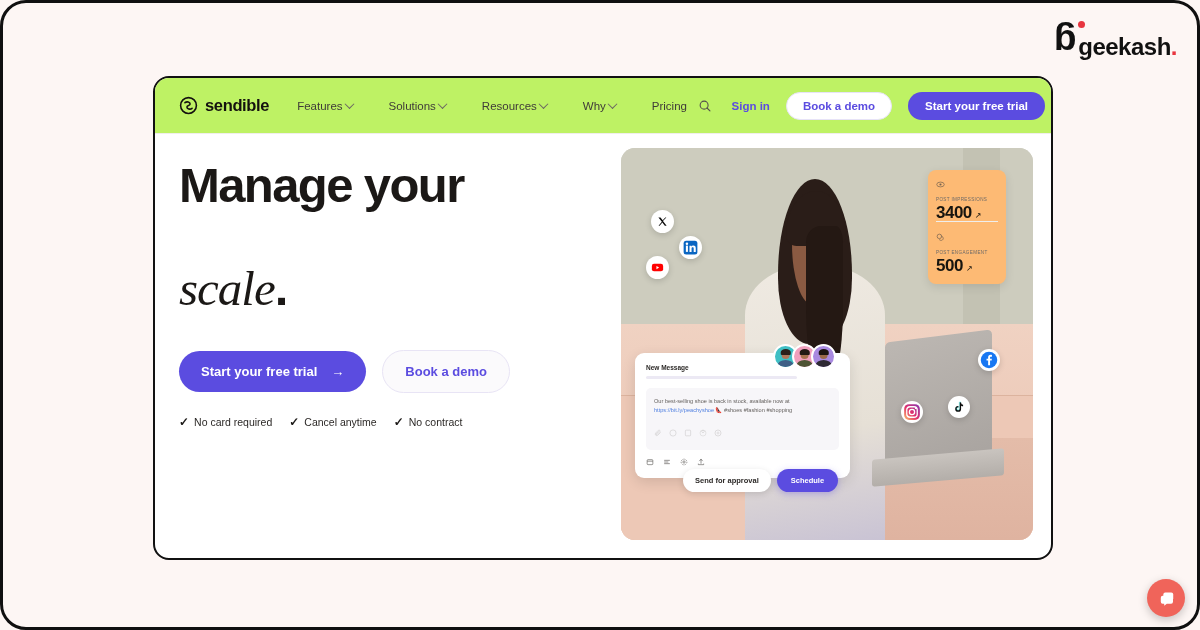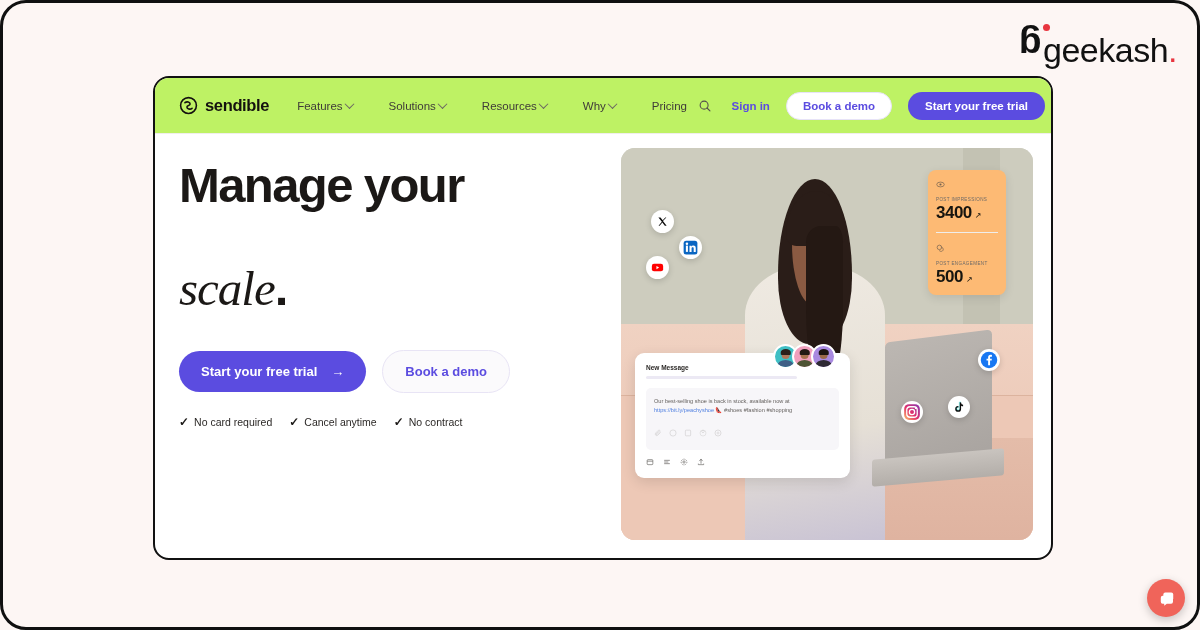--- a/index.html
+++ b/index.html
@@ -48,22 +48,22 @@
     line-height: 1;
   }
   #brand-logo .g-mark .g-dot {
     position: absolute;
     right: -1px; top: 2px;
     width: 7px; height: 7px;
     background: #e8353f;
     border-radius: 50%;
   }
   #brand-logo .word {
-    font-size: 34px;
-    font-weight: 400;
+    font-size: 24px;
+    font-weight: 700;
     color: #111;
     letter-spacing: -0.5px;
     line-height: 1;
     margin-left: -8px;
     margin-top: 14px;
   }
   #brand-logo .word-dot {
     color: #e8353f;
   }
 
@@ -335,21 +335,20 @@
     position: absolute;
     right: 27px;
     top: 22px;
     width: 78px;
     background: #fdba74;
     border-radius: 8px;
     padding: 9px 8px 10px 8px;
     box-shadow: 0 3px 10px rgba(0,0,0,0.10);
   }
   .stat-block + .stat-block {
-    margin-top: 11px;
     padding-top: 10px;
     border-top: 1px solid #efeeec;
   }
   .stat-icon { margin-bottom: 4px; opacity: 0.75; }
   .stat-label {
     font-size: 4.6px;
     letter-spacing: 0.35px;
     color: #6d6a67;
     text-transform: uppercase;
     margin-bottom: 2px;
@@ -764,20 +763,24 @@
             <svg class="mini-ico" viewBox="0 0 24 24">
                 <circle cx="12" cy="12" r="3.4" fill="none" stroke="#38342f" stroke-width="1.9"></circle>
                 <circle cx="12" cy="12" r="8.6" fill="none" stroke="#38342f" stroke-width="1.9" stroke-dasharray="3.4 2.4"></circle>
               </svg>
             <svg class="mini-ico" viewBox="0 0 24 24">
                 <path d="M12 16V4M12 4L7.5 8.5M12 4l4.5 4.5" fill="none" stroke="#38342f" stroke-width="1.9" stroke-linecap="round"></path>
                 <path d="M4 18v2h16v-2" fill="none" stroke="#38342f" stroke-width="1.9" stroke-linecap="round"></path>
               </svg>
           </div>
 
+          <div id="composer-actions">
+            <button class="btn-approval">Send for approval</button>
+            <button class="btn-schedule">Schedule</button>
+          </div>
         </div>
       </div>
     </div>
   </div>
 
   <div id="chat-widget">
     <svg width="19" height="19" viewBox="0 0 24 24">
       <rect x="8" y="4.5" width="12.5" height="9.5" rx="2.4" fill="#ffffff"></rect>
       <path d="M3.2 8.5h10.6a2.4 2.4 0 0 1 2.4 2.4v5.3a2.4 2.4 0 0 1-2.4 2.4H8.4l-3.3 2.6v-2.6H3.2A2.4 2.4 0 0 1 .8 16.2v-5.3A2.4 2.4 0 0 1 3.2 8.5z" fill="#ffffff" transform="translate(4,0)"></path>
     </svg>

